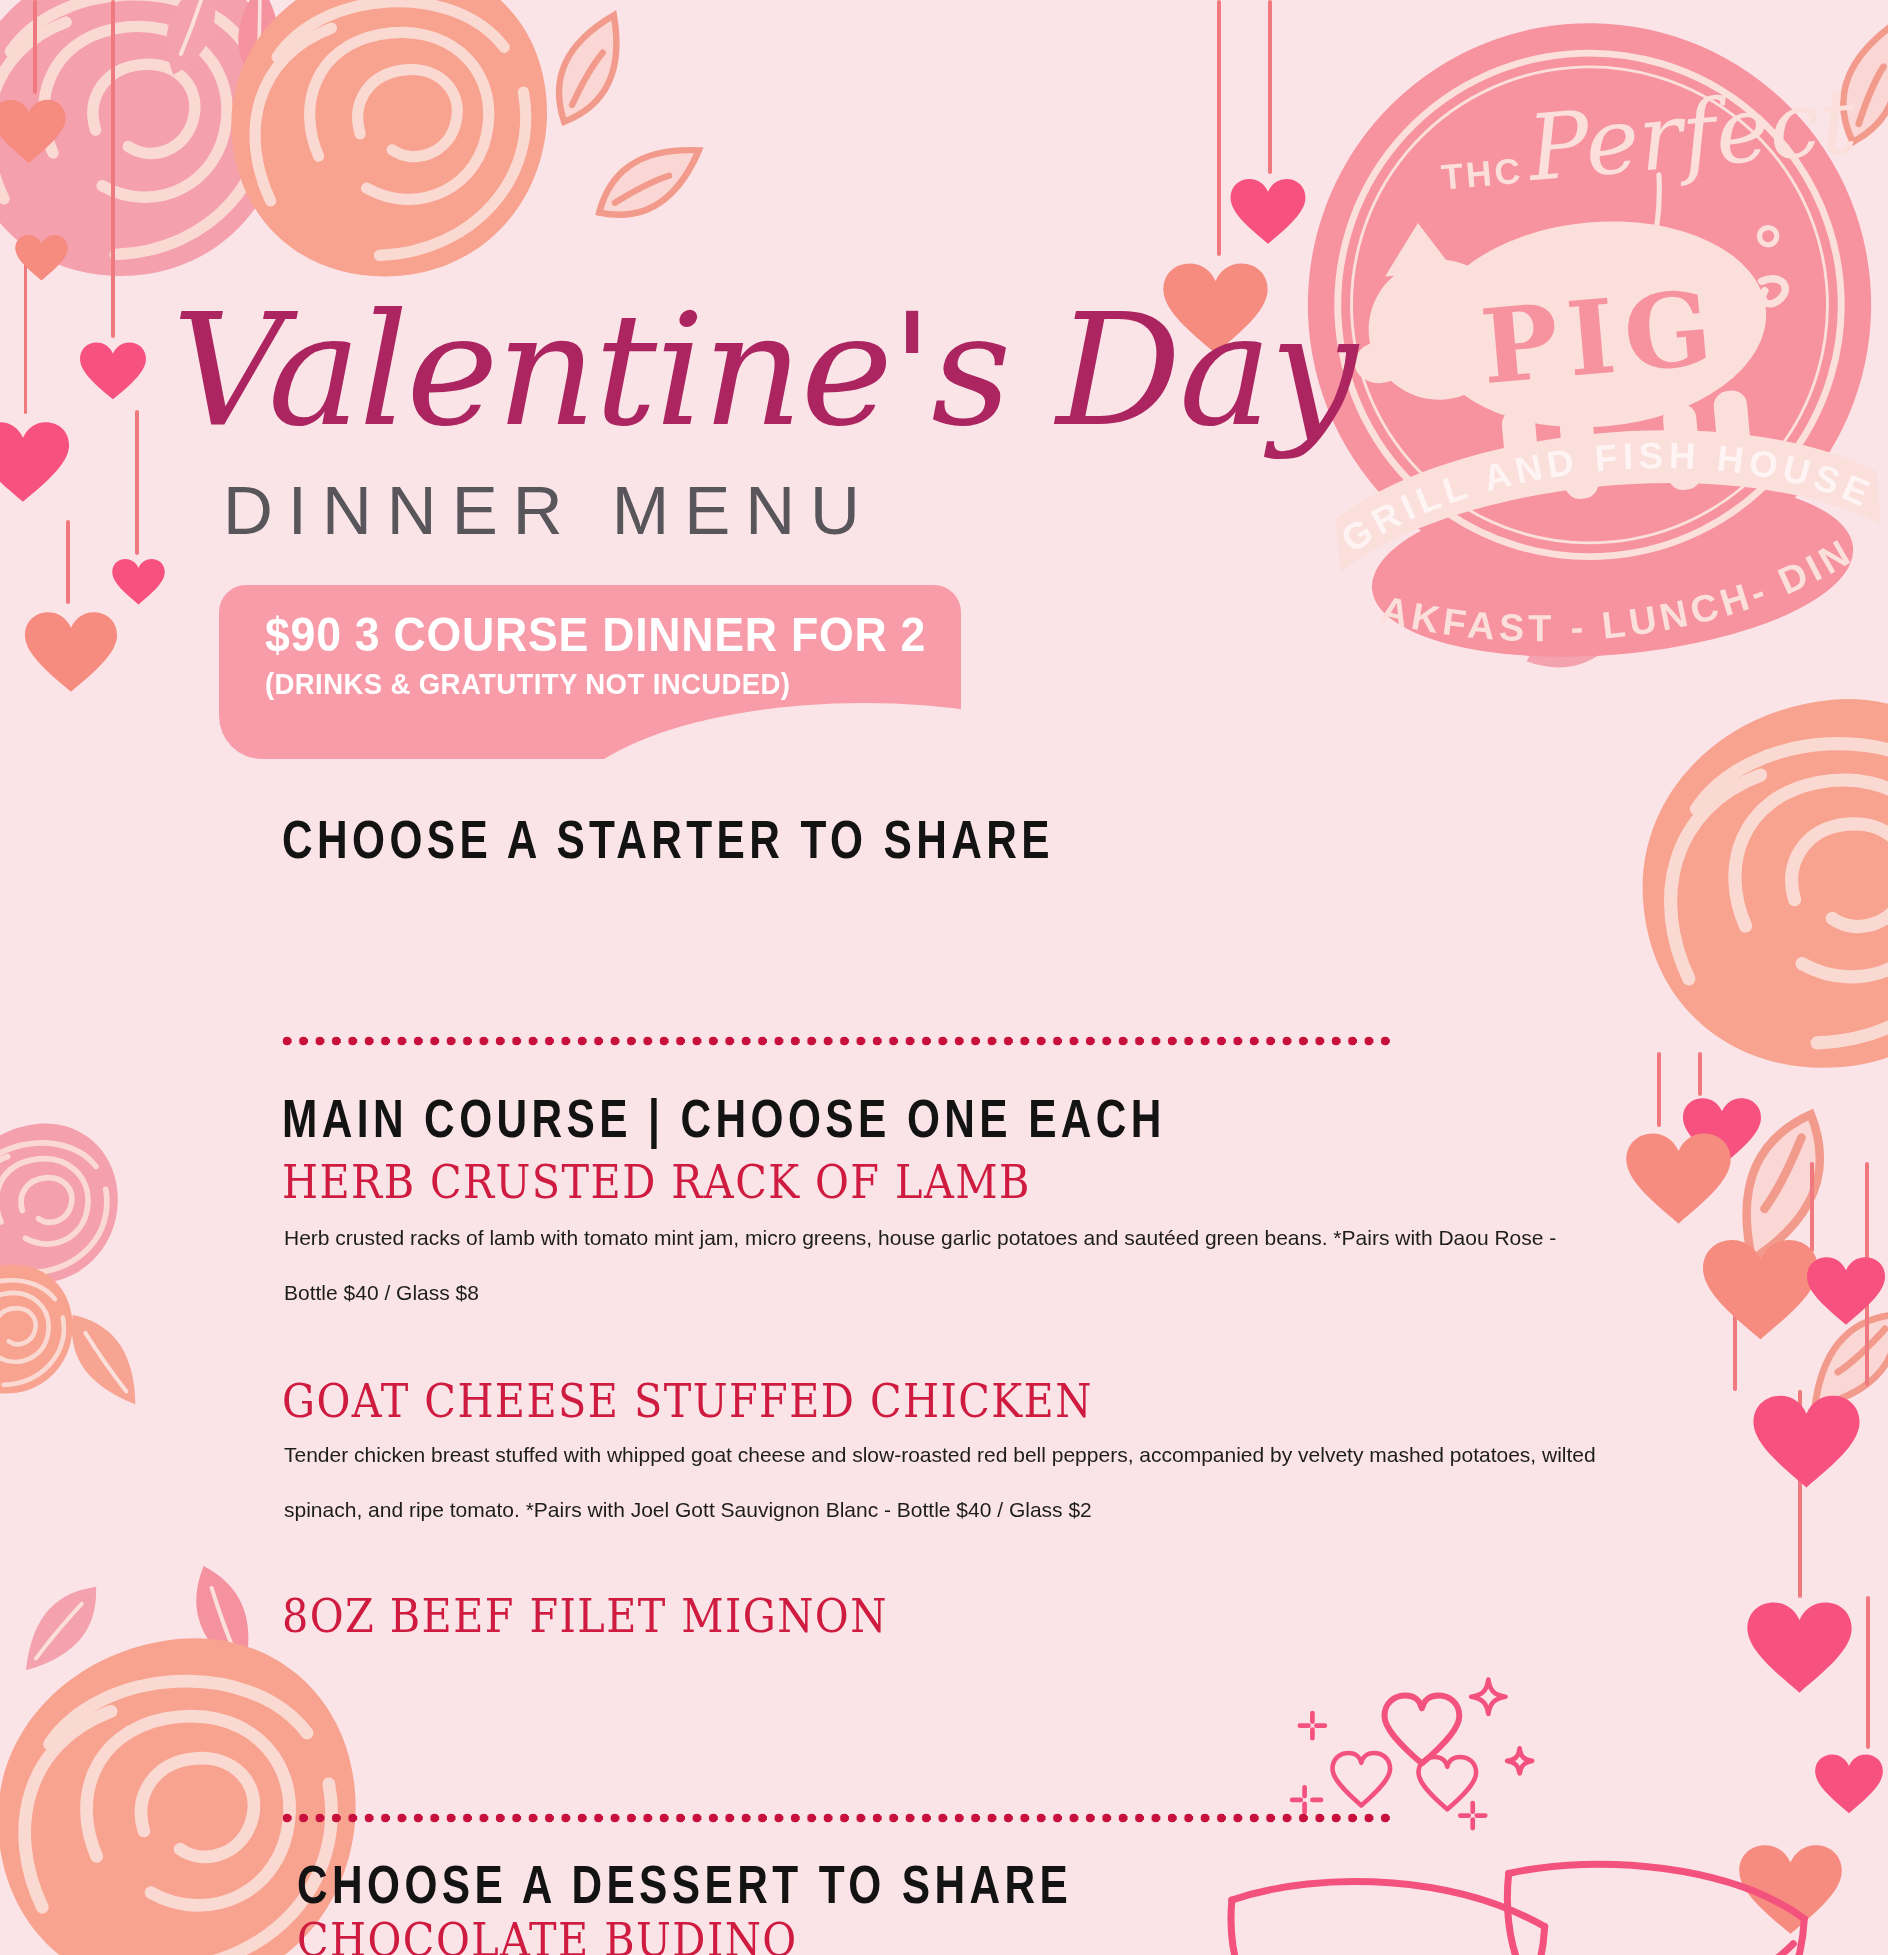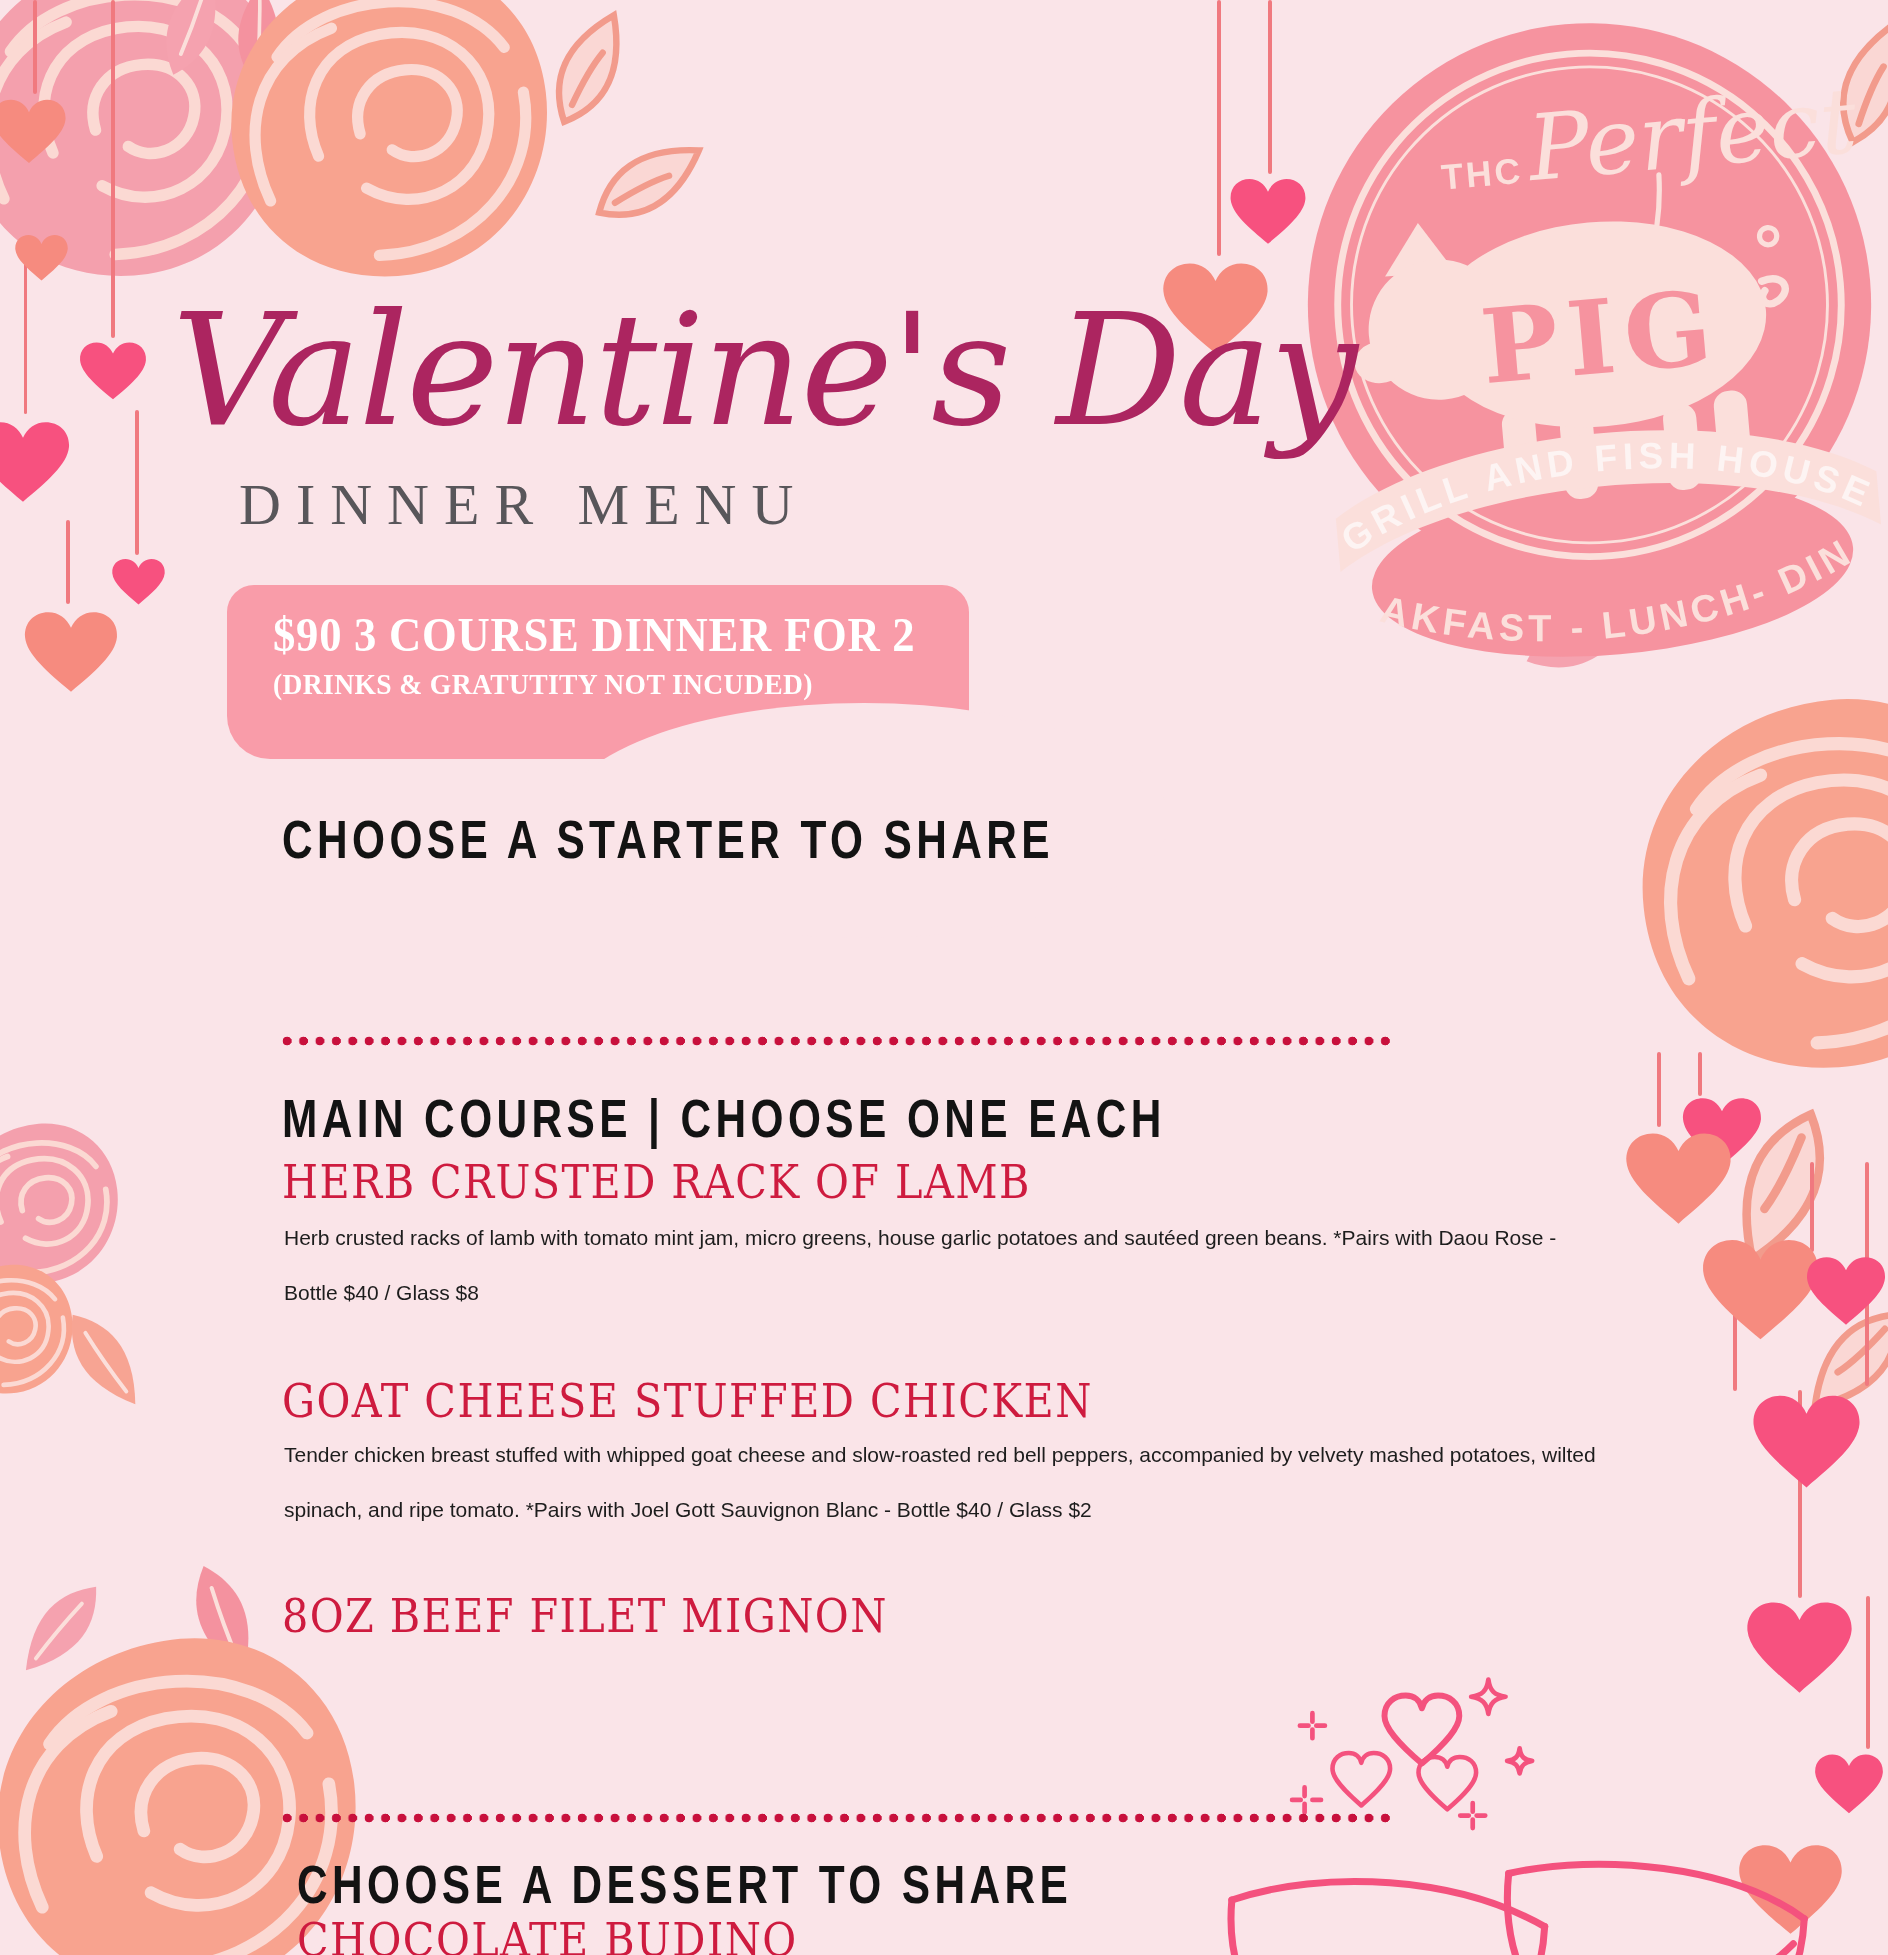--- a/index.html
+++ b/index.html
@@ -13,24 +13,24 @@
   body{background:var(--bg);font-family:"Liberation Sans",sans-serif;overflow:hidden;position:relative;}
   #page{position:absolute;inset:0;overflow:hidden;}
   .abs{position:absolute;}
   
   .string{position:absolute;width:3.9px;background:var(--string);border-radius:2px;}
   svg.deco{position:absolute;overflow:visible;}
   .hc{fill:var(--coral);} .hp{fill:var(--hotpink);}
   
   #title{left:172px;top:285px;font-family:"DejaVu Serif",serif;font-style:italic;font-weight:400;
          font-size:156px;line-height:1.1;color:var(--magenta);letter-spacing:-2.3px;white-space:nowrap;}
-  #subtitle{left:239px;top:471px;font-family:Liberation Serif, serif;font-size:58px;color:var(--gray);
+  #subtitle{left:223px;top:471px;font-family:Liberation Sans, sans-serif;font-size:69px;color:var(--gray);
             letter-spacing:15px;white-space:nowrap;}
-  #banner{left:227px;top:585px;width:742px;height:174px;background:var(--banner);
-          border-radius:27px 27px 27px 43px;font-family:Liberation Serif, serif;}
+  #banner{left:219px;top:585px;width:742px;height:174px;background:var(--banner);
+          border-radius:27px 27px 27px 43px;}
   #banner-scoop{left:559px;top:703px;width:610px;height:235px;background:var(--bg);border-radius:50%;}
   .b1{position:absolute;left:46px;top:21.5px;font-size:48px;font-weight:bold;color:#fff;
       letter-spacing:0.8px;white-space:nowrap;transform:scaleX(.93);transform-origin:left top;}
   .b2{position:absolute;left:46px;top:83px;font-size:29px;font-weight:bold;color:#fff;
       letter-spacing:0.4px;white-space:nowrap;transform:scaleX(.95);transform-origin:left top;}
   .h-black{color:#131313;font-weight:700;font-size:53px;letter-spacing:5.5px;white-space:nowrap;
            transform:scaleX(.8);transform-origin:left top;}
   .item-name{color:var(--crimson);font-family:"DejaVu Serif",serif;font-size:47px;letter-spacing:1.6px;
              white-space:nowrap;transform:scaleX(.88);transform-origin:left top;}
   .starter-line{color:var(--crimson);font-family:"DejaVu Serif",serif;font-size:39px;line-height:47px;

